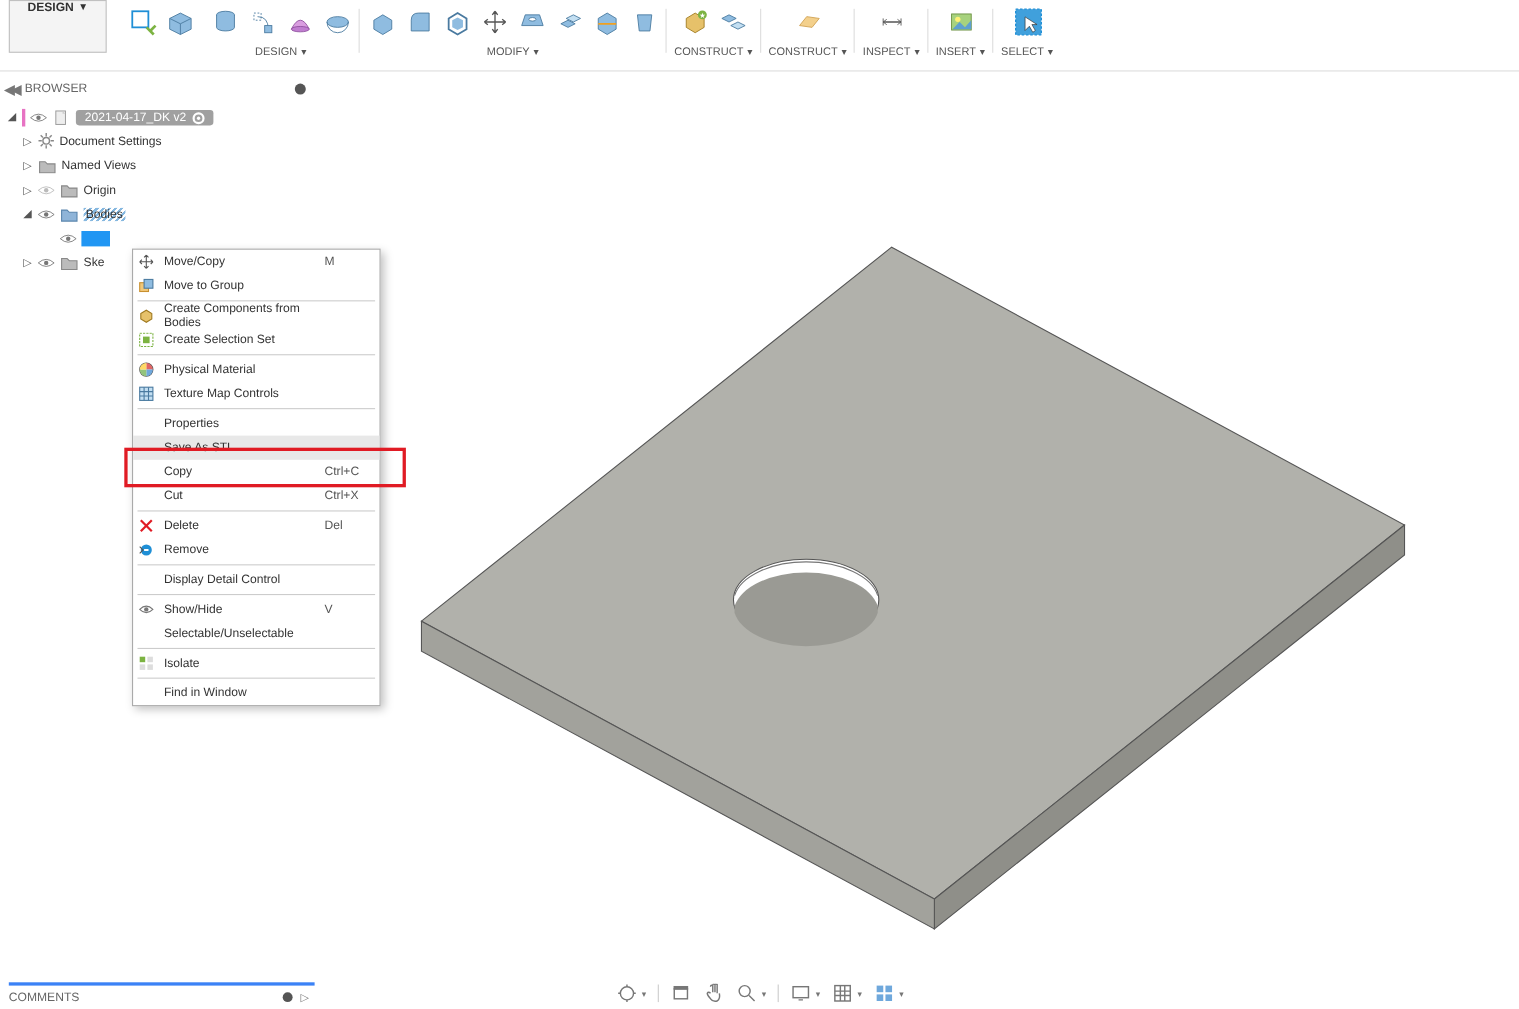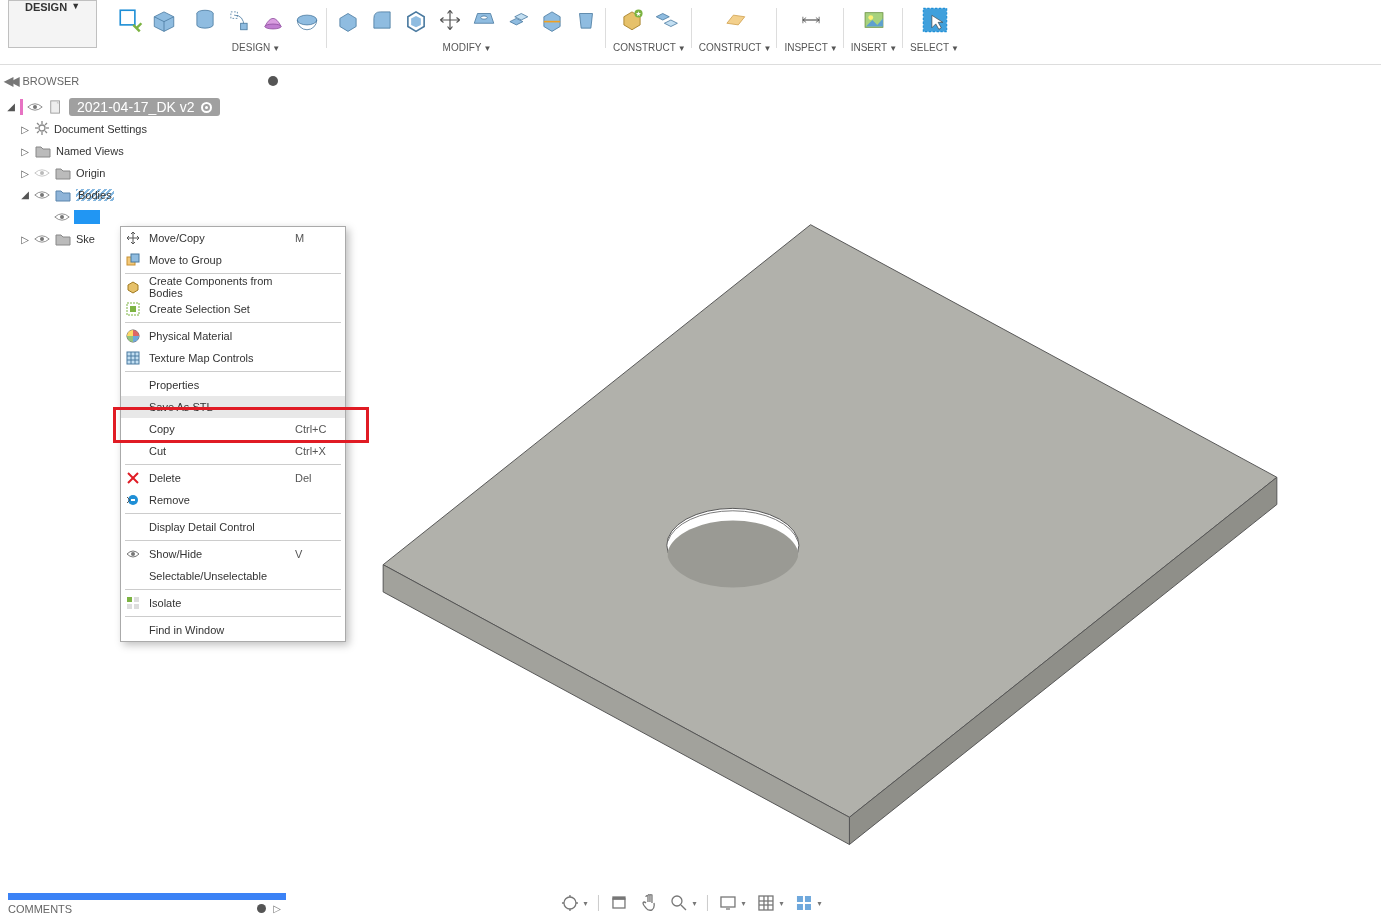--- a/index.html
+++ b/index.html
@@ -24,21 +24,21 @@
   .browser-header .collapse-dot{width:10px;height:10px;border-radius:50%;background:#555;margin-left:auto;margin-right:6px;}
   .browser-header .arrows{font-size:12px;letter-spacing:-3px;color:#777;font-weight:bold;}
   .tree{padding:4px 0 0 6px;}
   .tree-row{display:flex;align-items:center;height:22px;gap:4px;font-size:11px;white-space:nowrap;}
   .tri{width:10px;text-align:center;color:#555;font-size:10px;}
   .tri.down{transform:translateY(-1px);}
   .eye{width:16px;height:12px;display:inline-flex;align-items:center;justify-content:center;}
   .eye svg{width:16px;height:10px;}
   .folder-icon,.cube-icon,.doc-icon{width:18px;height:14px;display:inline-flex;align-items:center;justify-content:center;}
   .folder-icon svg,.cube-icon svg,.doc-icon svg{width:16px;height:14px;}
-  .file-pill{background:#a0a0a0;color:#fff;padding:1px 8px;border-radius:3px;font-size:14px;display:flex;align-items:center;gap:6px;}
+  .file-pill{background:#a0a0a0;color:#fff;padding:1px 8px;border-radius:3px;font-size:11px;display:flex;align-items:center;gap:6px;}
   .file-pill .radio{width:11px;height:11px;border-radius:50%;border:2px solid #fff;background:#a0a0a0;position:relative;}
   .file-pill .radio::after{content:'';position:absolute;inset:2px;border-radius:50%;background:#fff;}
   .pink-bar{width:3px;height:16px;background:#e773c3;}
   .selected-body{background:#2196f3;}
   .gear-icon svg{width:16px;height:16px;}
   .hatch{background:repeating-linear-gradient(135deg,#86b8e0 0 2px,#fff 2px 4px);padding:0 2px;}
   
   .context-menu{position:absolute;top:226px;left:120px;width:226px;background:#fff;border:1px solid #aaa;box-shadow:3px 3px 8px rgba(0,0,0,.25);font-size:11px;z-index:50;}
   .cm-row{display:flex;align-items:center;height:22px;padding:0 8px 0 4px;gap:8px;cursor:default;}
   .cm-row.highlight{background:#e8e8e8;}
@@ -46,21 +46,21 @@
   .cm-ic svg{width:14px;height:14px;}
   .cm-label{flex:1;color:#333;}
   .cm-short{color:#555;width:42px;text-align:left;}
   .cm-sep{height:1px;background:#ccc;margin:2px 4px;}
   .cm-sub{margin-left:auto;color:#555;font-size:10px;}
   .red-box{position:absolute;top:407px;left:113px;width:256px;height:36px;border:3px solid #e01b24;z-index:60;pointer-events:none;}
   
   .canvas{position:absolute;top:65px;left:0;right:0;bottom:32px;overflow:hidden;z-index:1;}
   .plate{position:absolute;top:150px;left:340px;width:980px;height:680px;}
   
-  .comments{position:absolute;bottom:0;left:8px;width:278px;height:24px;display:flex;align-items:center;font-size:11px;color:#666;border-top:7px solid #3b82f6;background:#fff;z-index:5;}
+  .comments{position:absolute;bottom:0;left:8px;width:278px;height:24px;display:flex;align-items:center;font-size:11px;color:#666;border-top:3px solid #3b82f6;background:#fff;z-index:5;}
   .comments .dot{width:9px;height:9px;border-radius:50%;background:#555;margin-left:auto;margin-right:6px;}
   .comments .tri{font-size:10px;color:#777;margin-right:4px;}
   
   .bottom-nav{position:absolute;bottom:0;left:50%;transform:translateX(-50%);height:28px;display:flex;align-items:center;gap:10px;z-index:5;color:#666;}
   .bn-ic{width:20px;height:20px;display:flex;align-items:center;justify-content:center;}
   .bn-ic svg{width:18px;height:18px;stroke:#777;fill:none;stroke-width:1.3;}
   .bn-sep{width:1px;height:16px;background:#ccc;}
   .bn-caret{font-size:8px;color:#777;margin-left:-6px;}
 </style>
 </head>

